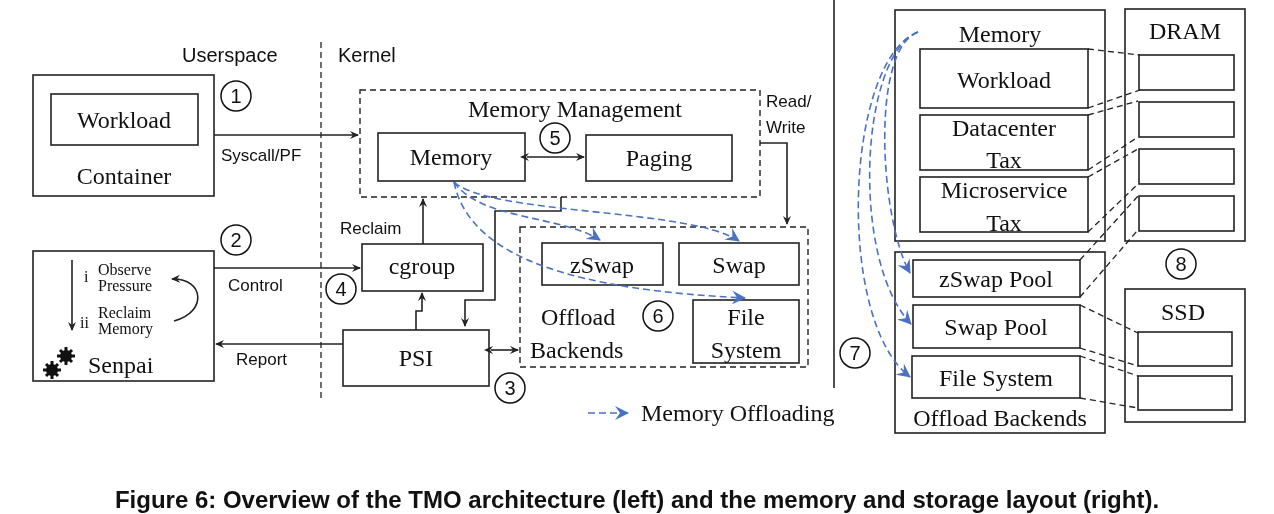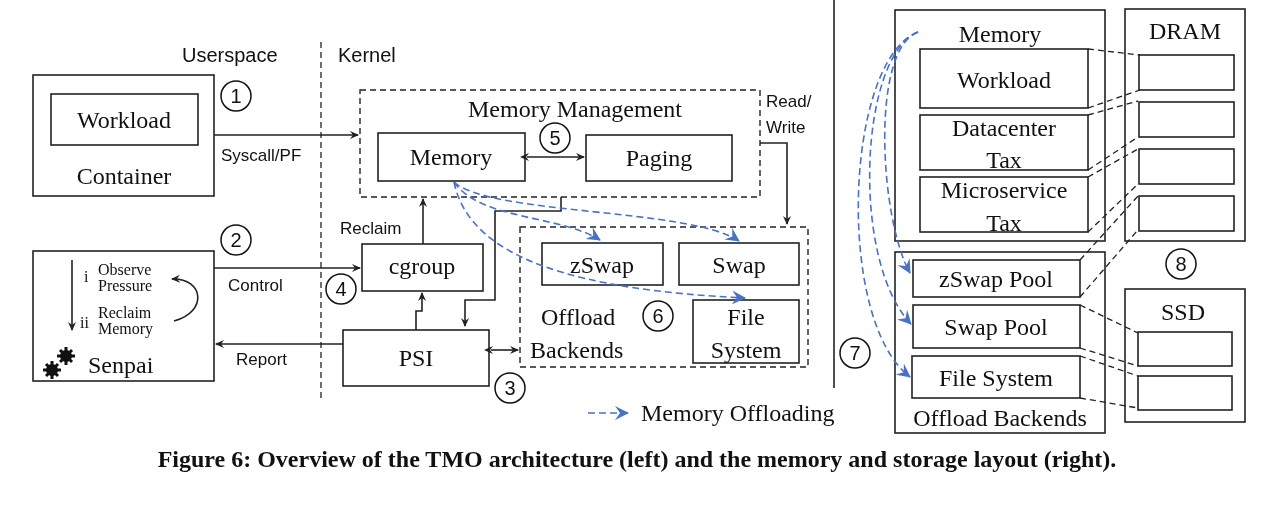--- a/index.html
+++ b/index.html
@@ -6,22 +6,22 @@
   body { width: 1274px; height: 514px; position: relative; overflow: hidden; }
   #diagram { position: absolute; left: 0; top: 0; }
   .serif { font-family: "Liberation Serif", "DejaVu Serif", serif; fill: #111; }
   .sans { font-family: "Liberation Sans", "DejaVu Sans", sans-serif; fill: #111; }
   .box { fill: #fff; stroke: #222; stroke-width: 1.6; }
   .dbox { fill: none; stroke: #222; stroke-width: 1.4; stroke-dasharray: 6 4; }
   .line { fill: none; stroke: #222; stroke-width: 1.6; }
   .dline { fill: none; stroke: #222; stroke-width: 1.3; stroke-dasharray: 6 4; }
   .blue { fill: none; stroke: #4a72c4; stroke-width: 1.6; stroke-dasharray: 7 4; }
   .circ { fill: #fff; stroke: #111; stroke-width: 1.5; }
-  .caption { position: absolute; left: 0; top: 446px; width: 1274px; text-align: center;
-             font-family: Liberation Serif, serif; font-weight: bold; font-size: 24px; color: #111; }
+  .caption { position: absolute; left: 0; top: 486px; width: 1274px; text-align: center;
+             font-family: Liberation Sans, sans-serif; font-weight: bold; font-size: 24px; color: #111; }
 </style>
 </head>
 <body>
 
 <svg id="diagram" width="1274" height="470" viewBox="0 0 1274 470">
   <defs>
     <marker id="arrK" markerWidth="10" markerHeight="10" refX="8" refY="5" orient="auto" markerUnits="userSpaceOnUse">
       <path d="M0,1 L9,5 L0,9 L3,5 Z" fill="#222"></path>
     </marker>
     <marker id="arrKs" markerWidth="10" markerHeight="10" refX="2" refY="5" orient="auto-start-reverse" markerUnits="userSpaceOnUse">

